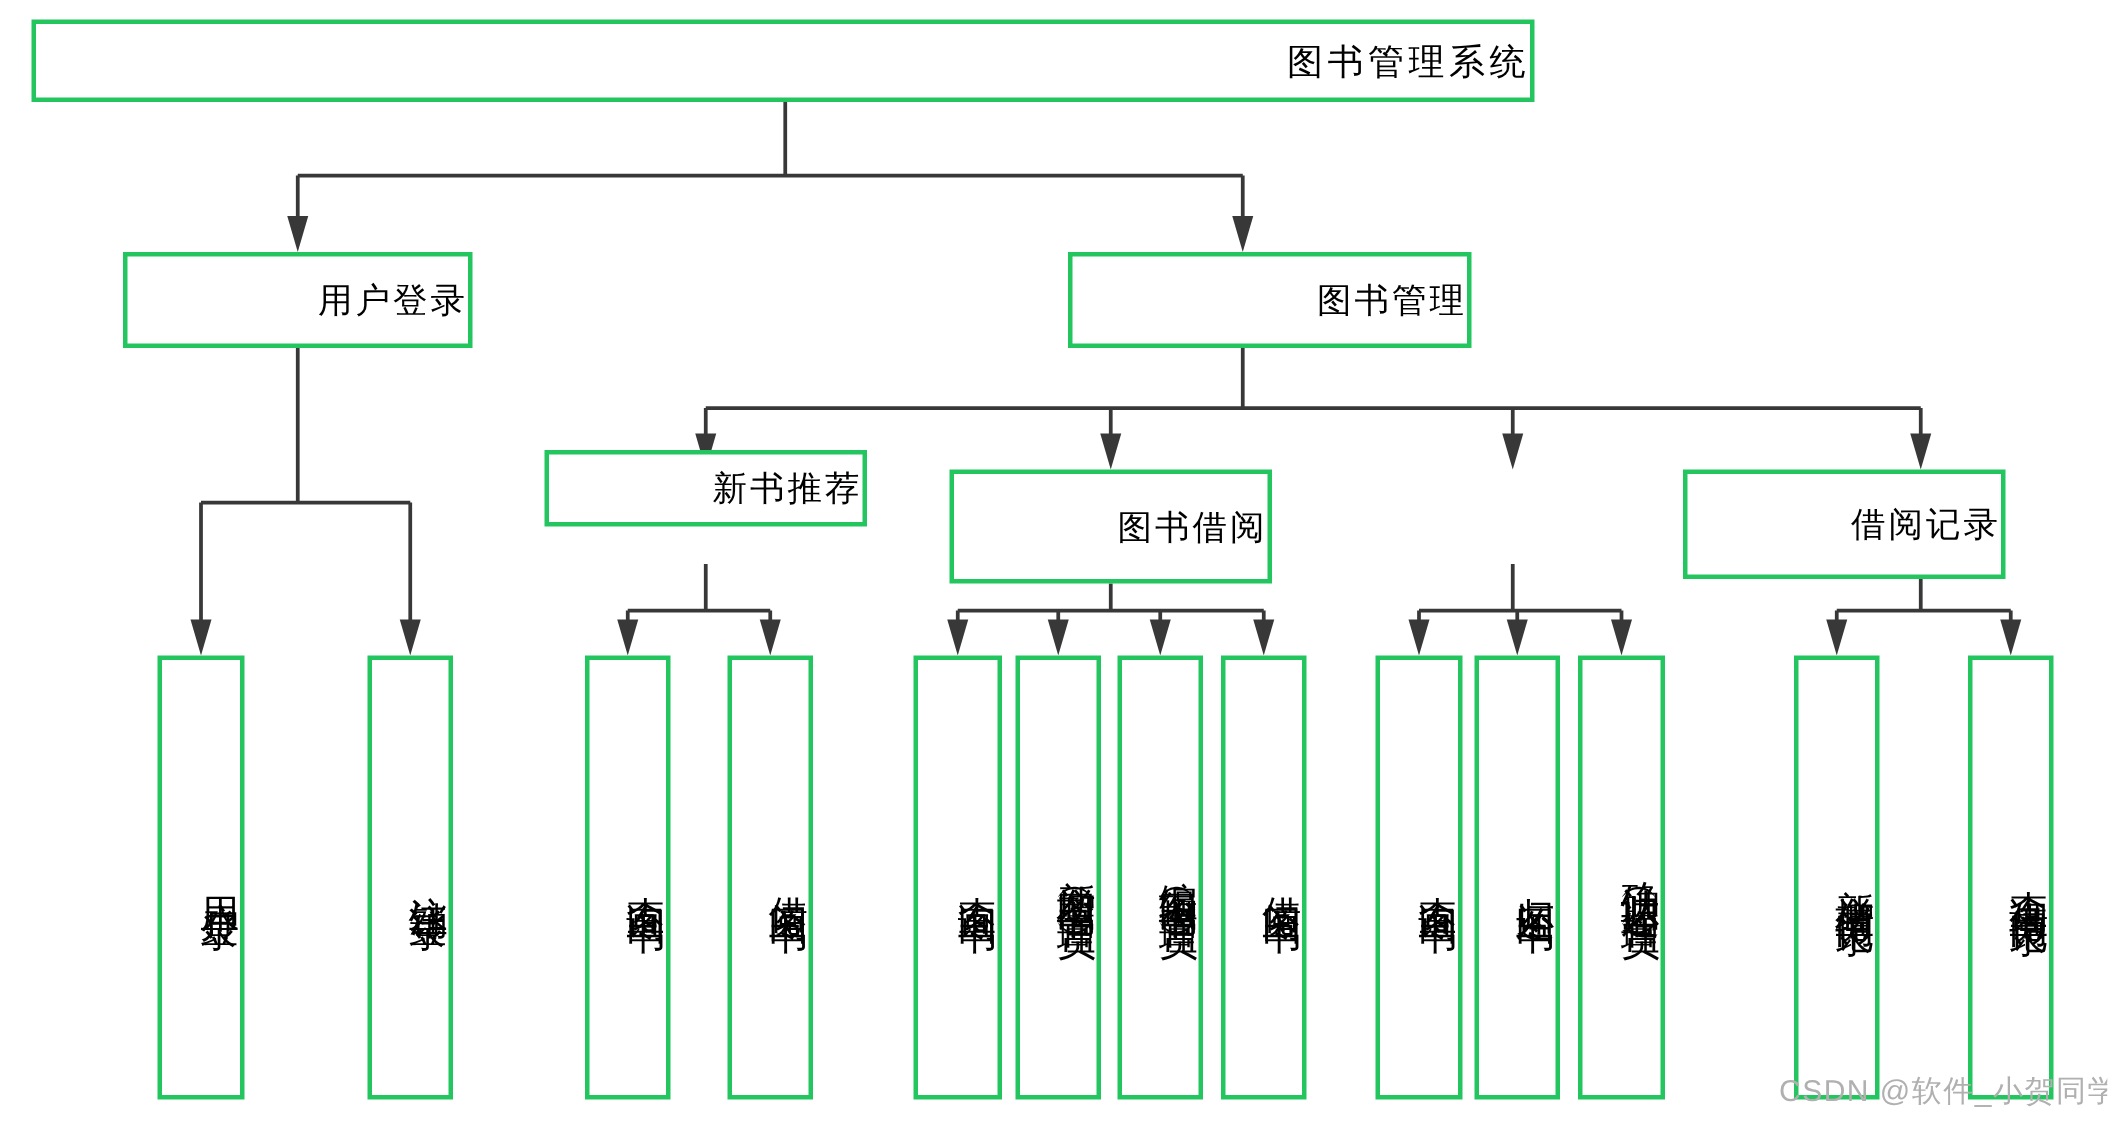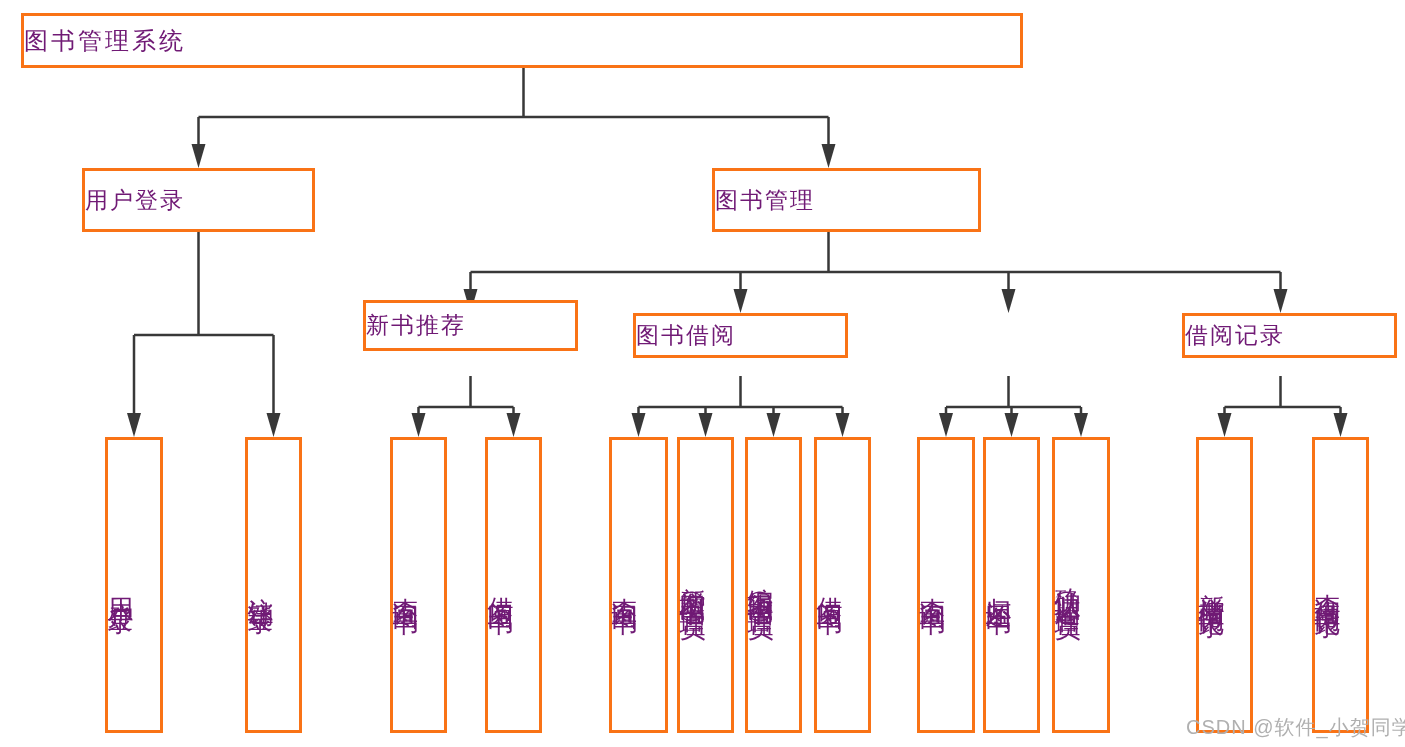--- a/index.html
+++ b/index.html
@@ -19,25 +19,25 @@
     position: absolute;
     left: 0;
     top: 0;
     width: 1405px;
     height: 747px;
   }
   .node {
     position: absolute;
     box-sizing: border-box;
     background: #ffffff;
-    border: 3px solid #f97316;
+    border: 3px solid #22c55e;
     display: flex;
     align-items: center;
-    justify-content: flex-start;
-    color: #701a75;
+    justify-content: flex-end;
+    color: #000000;
   }
   .node.h span {
     font-size: 23px;
     letter-spacing: 2px;
     white-space: nowrap;
   }
   .node.v span {
     writing-mode: vertical-rl;
     font-size: 26px;
     letter-spacing: 4px;
@@ -109,24 +109,24 @@
   <div class="node h" style="left:82px; top:168px; width:233px; height:64px;">
     <span>用户登录</span>
   </div>
   <div class="node h" style="left:712px; top:168px; width:269px; height:64px;">
     <span>图书管理</span>
   </div>
 
   <div class="node h" style="left:363px; top:300px; width:215px; height:51px;">
     <span>新书推荐</span>
   </div>
-  <div class="node h" style="left:633px; top:313px; width:215px; height:45px;">
+  <div class="node h" style="left:633px; top:313px; width:215px; height:76px;">
     <span>图书借阅</span>
   </div>
-  <div class="node h" style="left:1182px; top:313px; width:215px; height:45px;">
+  <div class="node h" style="left:1122px; top:313px; width:215px; height:73px;">
     <span>借阅记录</span>
   </div>
 
   <div class="node v" style="left:105px; top:437px; width:58px; height:296px;">
     <span>用户登录</span>
   </div>
   <div class="node v" style="left:245px; top:437px; width:57px; height:296px;">
     <span>注销登录</span>
   </div>
 

